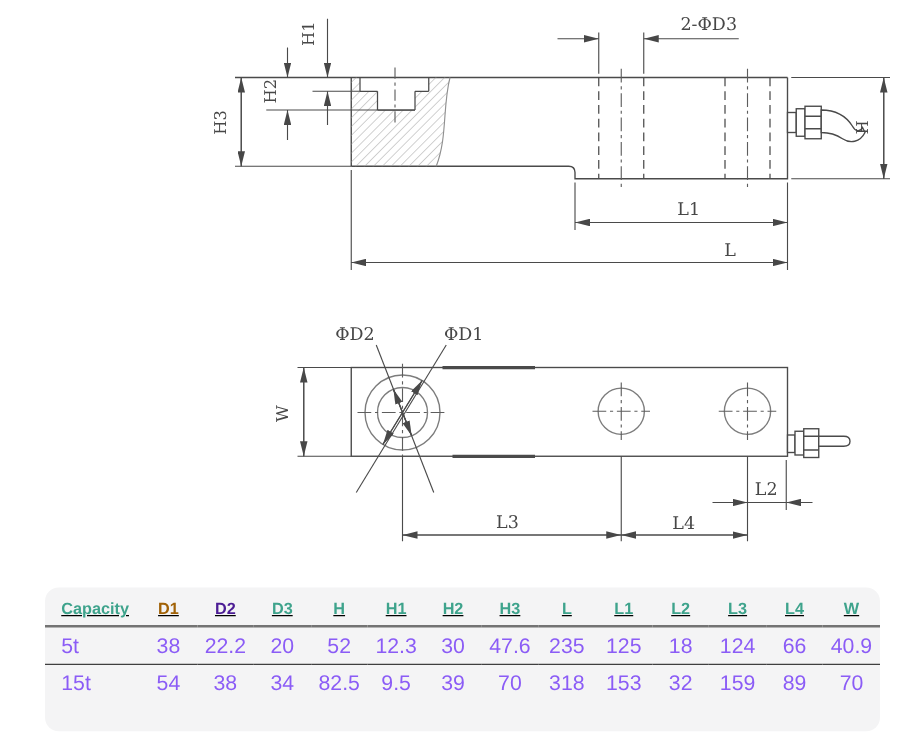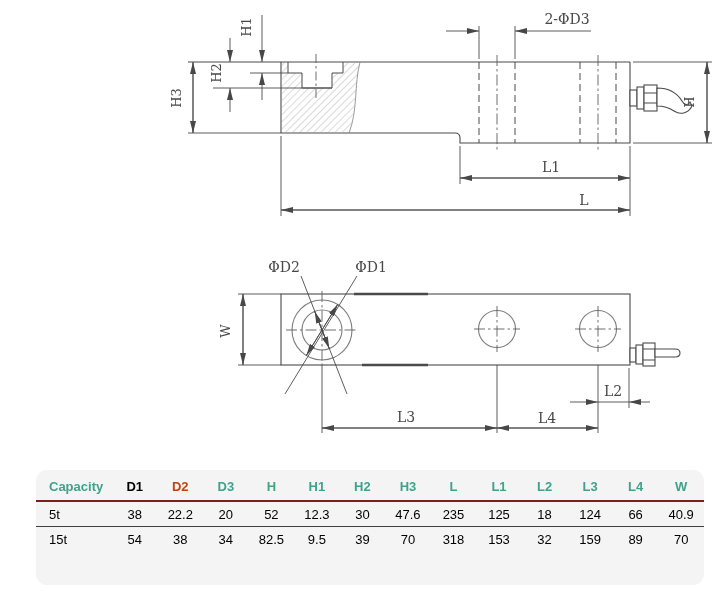--- a/index.html
+++ b/index.html
@@ -7,23 +7,23 @@
          font-family:"Liberation Sans",sans-serif;}
   #drawing{position:absolute;left:0;top:0;}
   .dimtext{font-family:"DejaVu Serif","Liberation Serif",serif;font-size:14px;fill:#474747;}
   .dimtext-sm{font-family:"DejaVu Serif","Liberation Serif",serif;font-size:13px;fill:#474747;}
   
   #spec-card{position:absolute;left:36px;top:470px;width:668px;height:115px;
              background:#f4f4f5;border-radius:11px;box-sizing:border-box;padding:2px 0 0 0;}
   table.spec{width:100%;border-collapse:collapse;table-layout:fixed;}
   table.spec th{font-size:13px;font-weight:bold;text-align:center;padding:7px 0 6px 0;}
   table.spec th.cap{text-align:left;padding-left:13px;}
-  table.spec td{font-size:13px;color:#000000;text-align:center;padding:5px 0 4px 0;}
+  table.spec td{font-size:17px;color:#8b5cf6;text-align:center;padding:5px 0 4px 0;}
   table.spec td.cap{text-align:left;padding-left:13px;}
-  tr.hdr{border-bottom:2px solid #7f1d1d;}
+  tr.hdr{border-bottom:2px solid #737373;text-decoration:underline;}
   tr.r1,tr.r2{border-bottom:1.3px solid #3f3f3f;}
 </style>
 </head>
 <body>
 
 <div id="stage">
 
   <svg id="drawing" width="726" height="465" viewBox="0 0 726 465">
     <defs>
       <marker id="arr" viewBox="0 0 12 6" refX="12" refY="3" markerUnits="userSpaceOnUse" markerWidth="12" markerHeight="6" orient="auto">
@@ -169,22 +169,22 @@
           <col>
           <col>
           <col>
           <col>
           <col>
           <col>
       </colgroup>
       <tbody>
           <tr class="hdr">
         <th class="cap" style="color:#3ea38c">Capacity</th>
-        <th style="color:#000000">D1</th>
-        <th style="color:#c2410c">D2</th>
+        <th style="color:#a16207">D1</th>
+        <th style="color:#4c1d95">D2</th>
         <th style="color:#3ea38c">D3</th>
         <th style="color:#3ea38c">H</th>
         <th style="color:#3ea38c">H1</th>
         <th style="color:#3ea38c">H2</th>
         <th style="color:#3ea38c">H3</th>
         <th style="color:#3ea38c">L</th>
         <th style="color:#3ea38c">L1</th>
         <th style="color:#3ea38c">L2</th>
         <th style="color:#3ea38c">L3</th>
         <th style="color:#3ea38c">L4</th>

